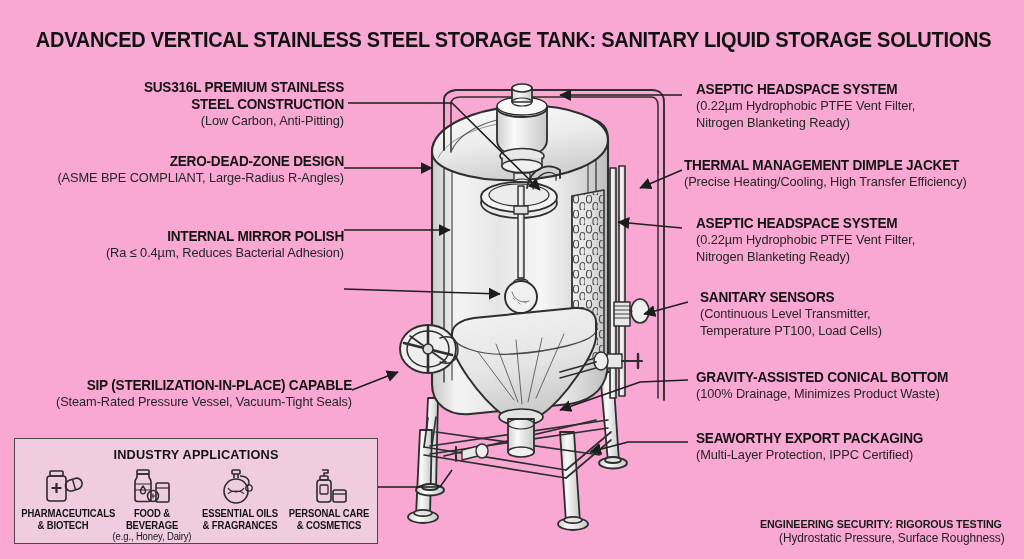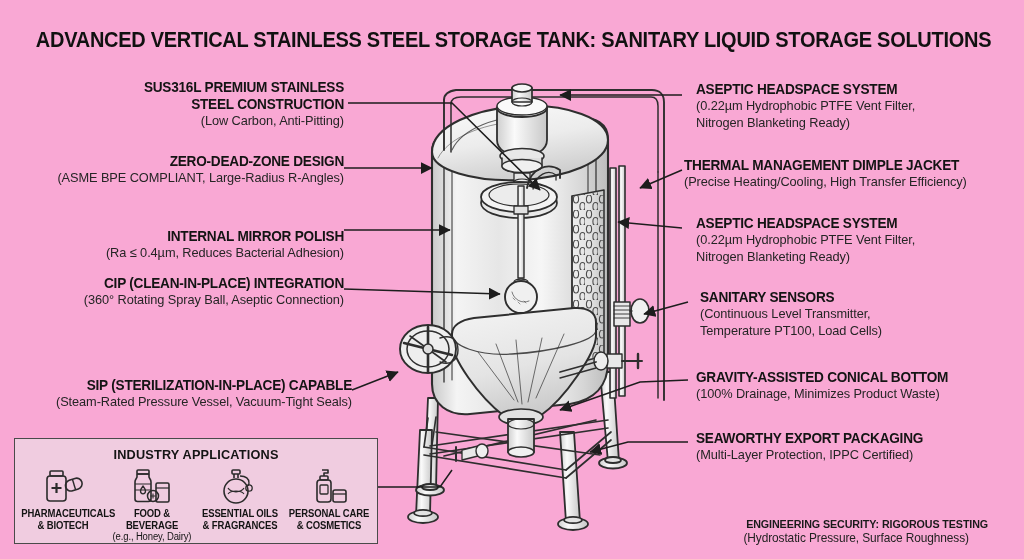--- a/index.html
+++ b/index.html
@@ -116,21 +116,21 @@
   .ind-label .note {
     font-weight: normal;
     font-size: 10px;
   }
 
   
   #footer-note {
     position: absolute;
     right: 14px;
     bottom: 14px;
-    text-align: left;
+    text-align: right;
     width: 272px;
   }
   #footer-note .head {
     font-weight: bold;
     font-size: 11.4px;
     letter-spacing: -0.1px;
     transform: scaleX(0.94);
     color: #1a1a1a;
   }
   #footer-note .sub {
@@ -393,24 +393,20 @@
 <div class="callout left" style="right:680px; top:153px; width:330px;">
   <div class="head">ZERO-DEAD-ZONE DESIGN</div>
   <div class="sub">(ASME BPE COMPLIANT, Large-Radius R-Angles)</div>
 </div>
 
 <div class="callout left" style="right:680px; top:216px; width:330px;margin-top:12px;">
   <div class="head">INTERNAL MIRROR POLISH</div>
   <div class="sub">(Ra ≤ 0.4µm, Reduces Bacterial Adhesion)</div>
 </div>
 
-<div class="callout left" style="right:680px; top:275px; width:340px;">
-  <div class="head">CIP (CLEAN-IN-PLACE) INTEGRATION</div>
-  <div class="sub">(360° Rotating Spray Ball, Aseptic Connection)</div>
-</div>
 
 <div class="callout left" style="right:672px; top:377px; width:348px;">
   <div class="head">SIP (STERILIZATION-IN-PLACE) CAPABLE</div>
   <div class="sub">(Steam-Rated Pressure Vessel, Vacuum-Tight Seals)</div>
 </div>
 
 <div class="callout right" style="left:696px; top:81px; width:326px;">
   <div class="head">ASEPTIC HEADSPACE SYSTEM</div>
   <div class="sub">(0.22µm Hydrophobic PTFE Vent Filter,</div>
   <div class="sub">Nitrogen Blanketing Ready)</div>

